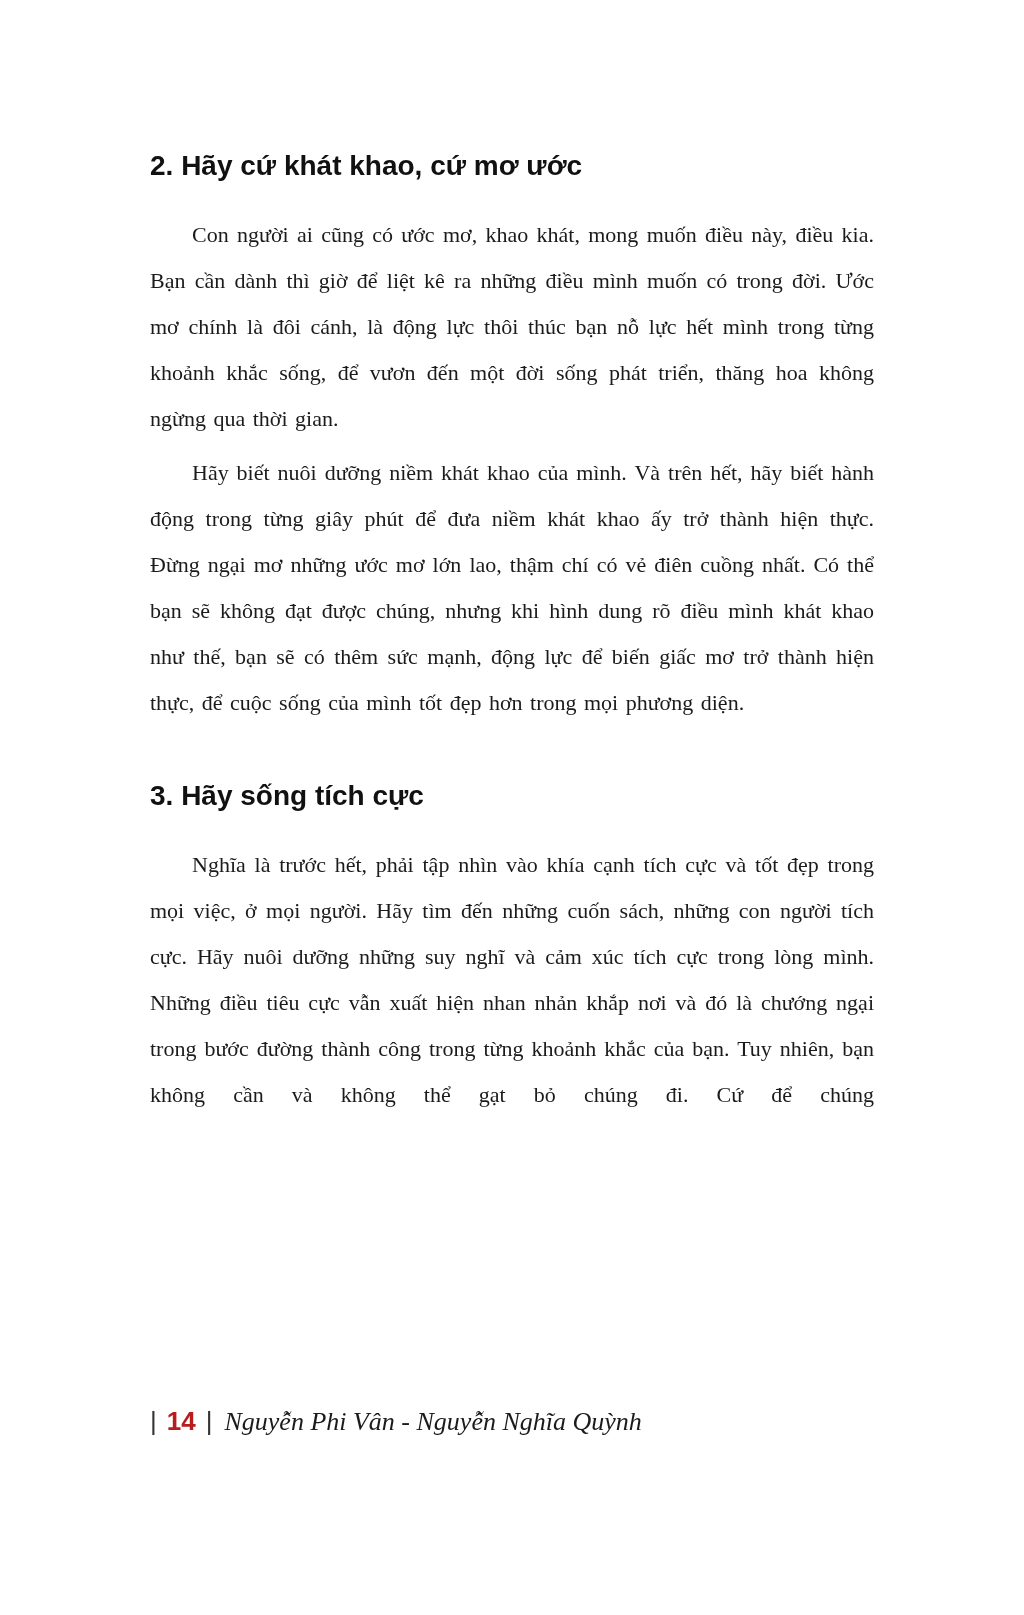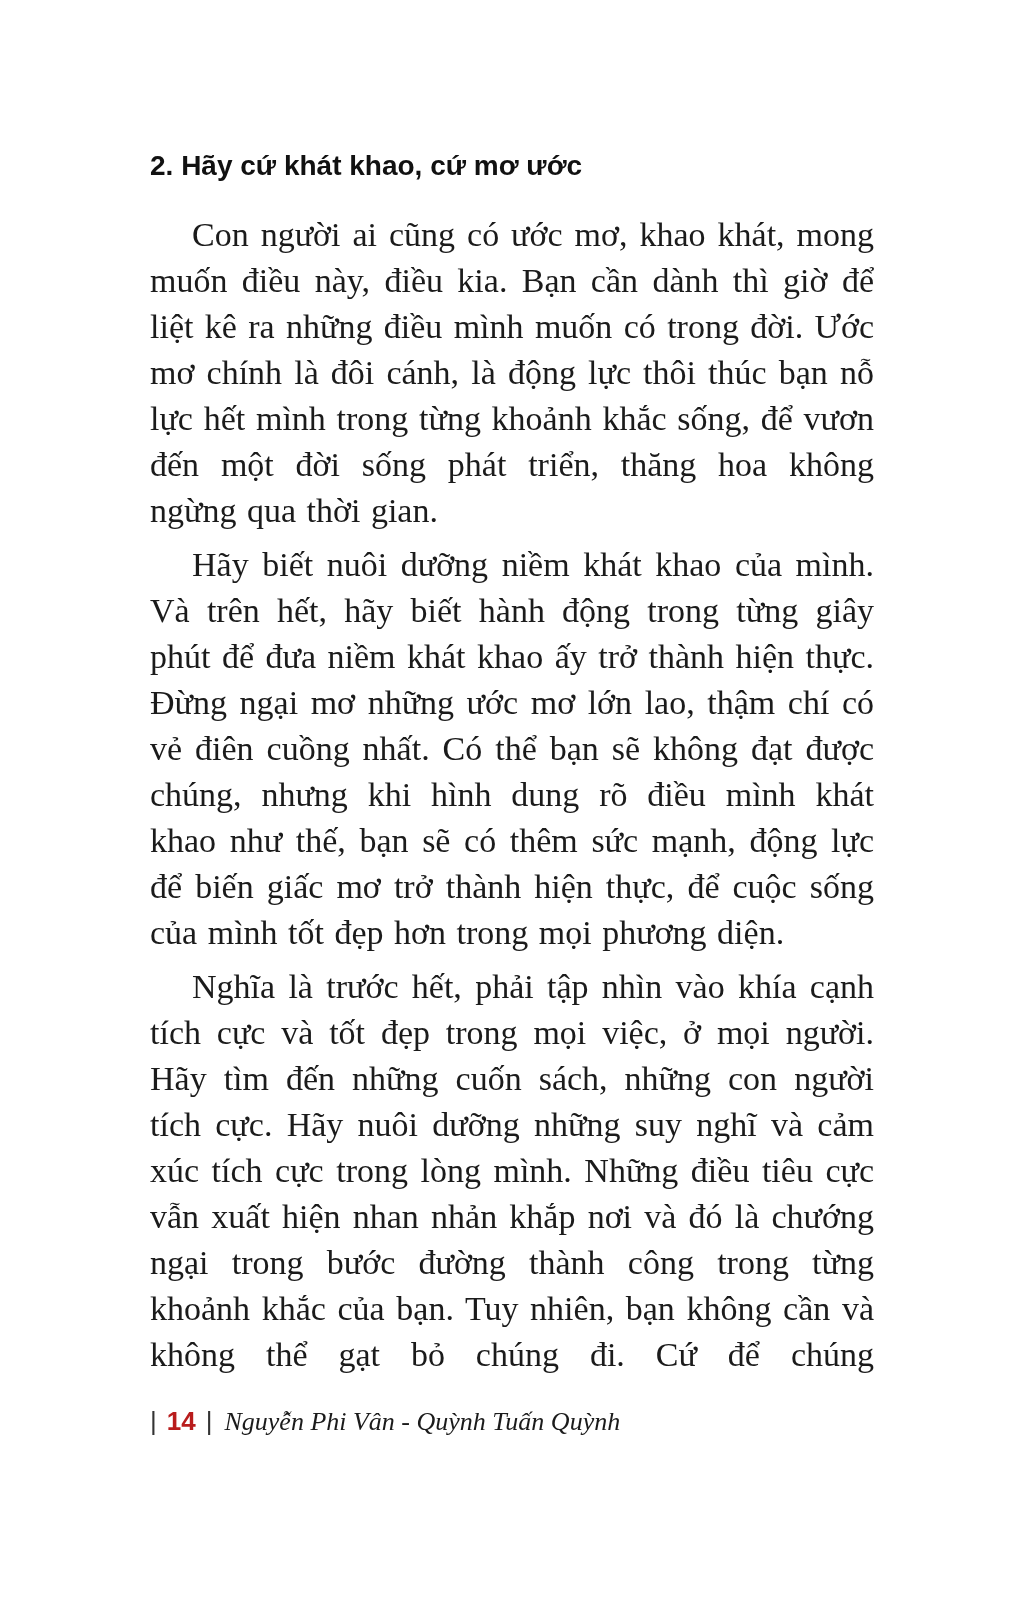--- a/index.html
+++ b/index.html
@@ -24,21 +24,21 @@
     font-weight: 700;
     font-size: 28px;
     line-height: 36px;
     color: #111111;
     margin: 0 0 28px 0;
   }
   .section-heading.second {
     margin-top: 52px;
   }
   .body-para {
-    font-size: 34px;
+    font-size: 22px;
     line-height: 46px;
     text-align: justify;
     text-indent: 42px;
     margin: 0 0 8px 0;
     word-spacing: 2px;
   }
   .body-para.full-last-line {
     text-align-last: justify;
     font-family: Liberation Serif, serif;
   }
@@ -73,23 +73,24 @@
 <body>
 
 <div class="page">
 
   <h2 class="section-heading">2. Hãy cứ khát khao, cứ mơ ước</h2>
 
   <p class="body-para">Con người ai cũng có ước mơ, khao khát, mong muốn điều này, điều kia. Bạn cần dành thì giờ để liệt kê ra những điều mình muốn có trong đời. Ước mơ chính là đôi cánh, là động lực thôi thúc bạn nỗ lực hết mình trong từng khoảnh khắc sống, để vươn đến một đời sống phát triển, thăng hoa không ngừng qua thời gian.</p>
 
   <p class="body-para">Hãy biết nuôi dưỡng niềm khát khao của mình. Và trên hết, hãy biết hành động trong từng giây phút để đưa niềm khát khao ấy trở thành hiện thực. Đừng ngại mơ những ước mơ lớn lao, thậm chí có vẻ điên cuồng nhất. Có thể bạn sẽ không đạt được chúng, nhưng khi hình dung rõ điều mình khát khao như thế, bạn sẽ có thêm sức mạnh, động lực để biến giấc mơ trở thành hiện thực, để cuộc sống của mình tốt đẹp hơn trong mọi phương diện.</p>
 
+  <h2 class="section-heading second">3. Hãy sống tích cực</h2>
 
   <p class="body-para full-last-line">Nghĩa là trước hết, phải tập nhìn vào khía cạnh tích cực và tốt đẹp trong mọi việc, ở mọi người. Hãy tìm đến những cuốn sách, những con người tích cực. Hãy nuôi dưỡng những suy nghĩ và cảm xúc tích cực trong lòng mình. Những điều tiêu cực vẫn xuất hiện nhan nhản khắp nơi và đó là chướng ngại trong bước đường thành công trong từng khoảnh khắc của bạn. Tuy nhiên, bạn không cần và không thể gạt bỏ chúng đi. Cứ để chúng</p>
 
   <div class="footer">
     <span class="bar">|</span>
     <span class="page-num">14</span>
     <span class="bar">|</span>
-    <span class="authors">Nguyễn Phi Vân - Quỳnh Tuấn Quỳnh</span>
+    <span class="authors">Nguyễn Phi Vân - Nguyễn Nghĩa Quỳnh</span>
   </div>
 
 </div>
 
 </body></html>

